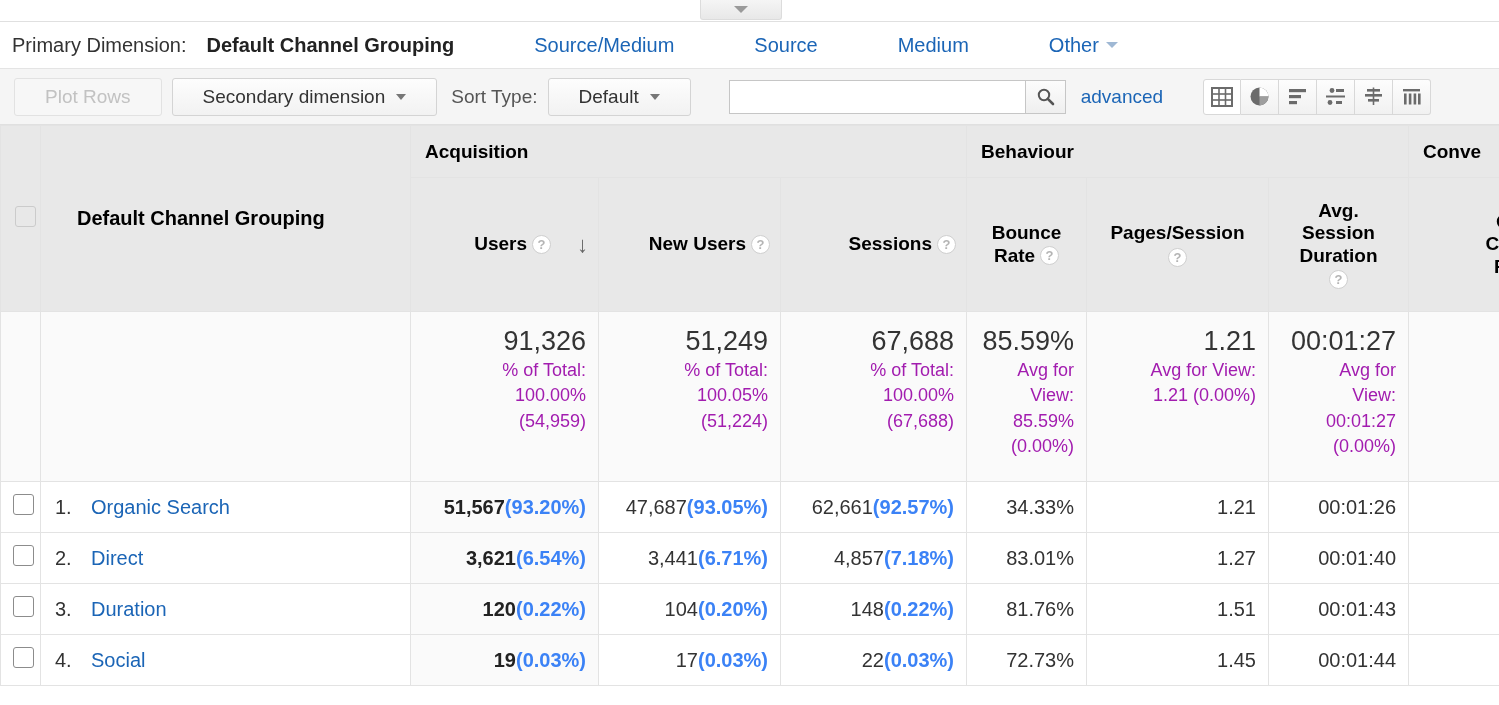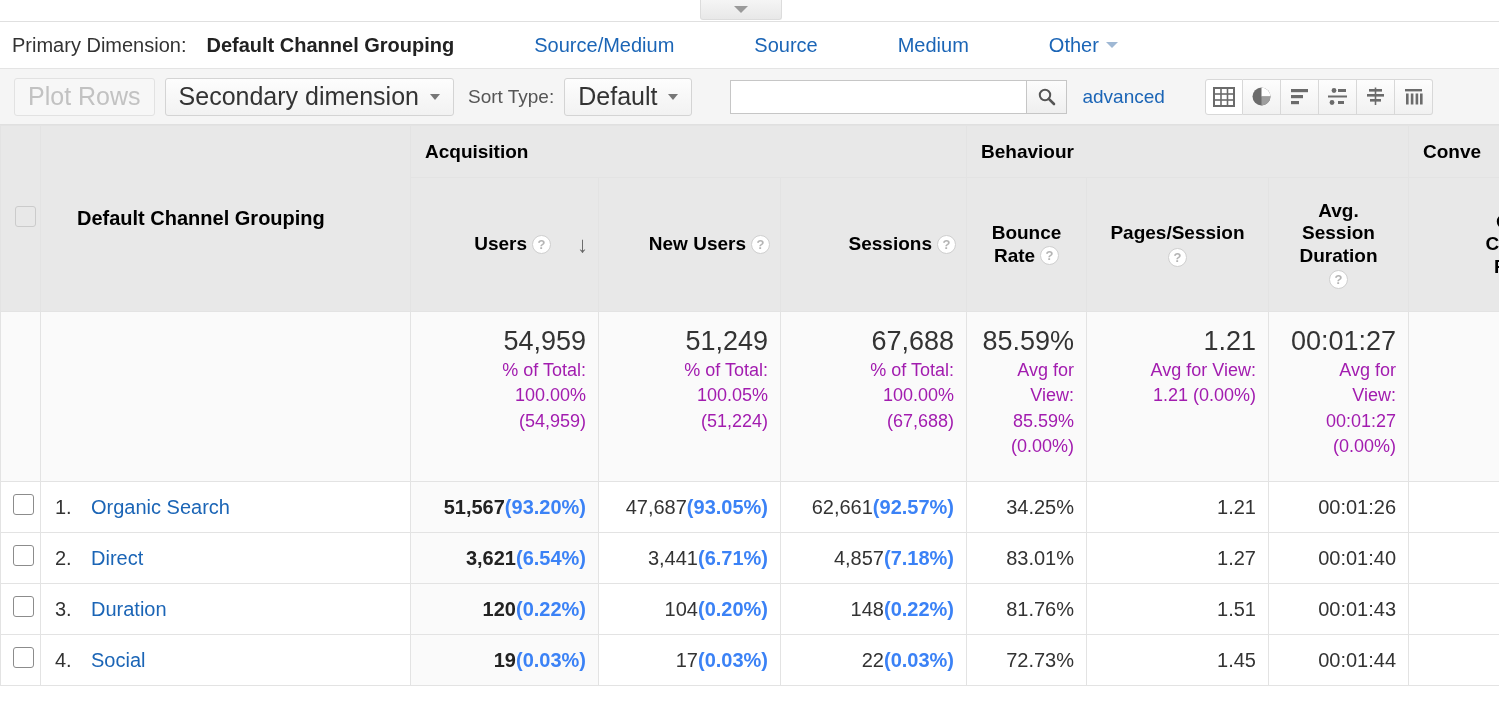--- a/index.html
+++ b/index.html
@@ -76,22 +76,22 @@
     display: flex; align-items: center;
     padding: 0 14px;
     gap: 10px;
   }
   .btn {
     height: 38px;
     border: 1px solid #d4d4d4;
     border-radius: 3px;
     background: linear-gradient(#fdfdfd, #f2f2f2);
     display: flex; align-items: center;
-    padding: 0 13px;
-    font-size: 25px; color: #333;
+    padding: 0 30px;
+    font-size: 19px; color: #333;
     cursor: pointer;
     white-space: nowrap;
     justify-content: flex-end;
   }
   .btn.disabled {
     color: #c2c2c2;
     background: #f7f7f7;
     border-color: #e2e2e2;
     cursor: default;
   }
@@ -415,21 +415,21 @@
       </th>
     </tr>
   </thead>
 
   <tbody>
 
     <tr class="summary">
       <td class="cbcell"></td>
       <td class="dimcell"></td>
       <td>
-        <div class="sum-big">54,959</div>
+        <div class="sum-big">91,326</div>
         <div class="sum-sub">% of Total:</div>
         <div class="sum-sub">100.00%</div>
         <div class="sum-sub">(54,959)</div>
       </td>
       <td>
         <div class="sum-big">51,249</div>
         <div class="sum-sub">% of Total:</div>
         <div class="sum-sub">100.05%</div>
         <div class="sum-sub">(51,224)</div>
       </td>
@@ -476,21 +476,21 @@
       </td>
       <td class="metric-hl">
         <span class="val-main">51,567</span><span class="val-pct">(93.20%)</span>
       </td>
       <td>
         <span>47,687</span><span class="val-pct">(93.05%)</span>
       </td>
       <td>
         <span>62,661</span><span class="val-pct">(92.57%)</span>
       </td>
-      <td>34.25%</td>
+      <td>34.33%</td>
       <td>1.21</td>
       <td>00:01:26</td>
       <td>0</td>
     </tr>
 
     <tr class="data">
       <td class="cbcell">
         <span class="cb"></span>
       </td>
       <td class="dimcell">

